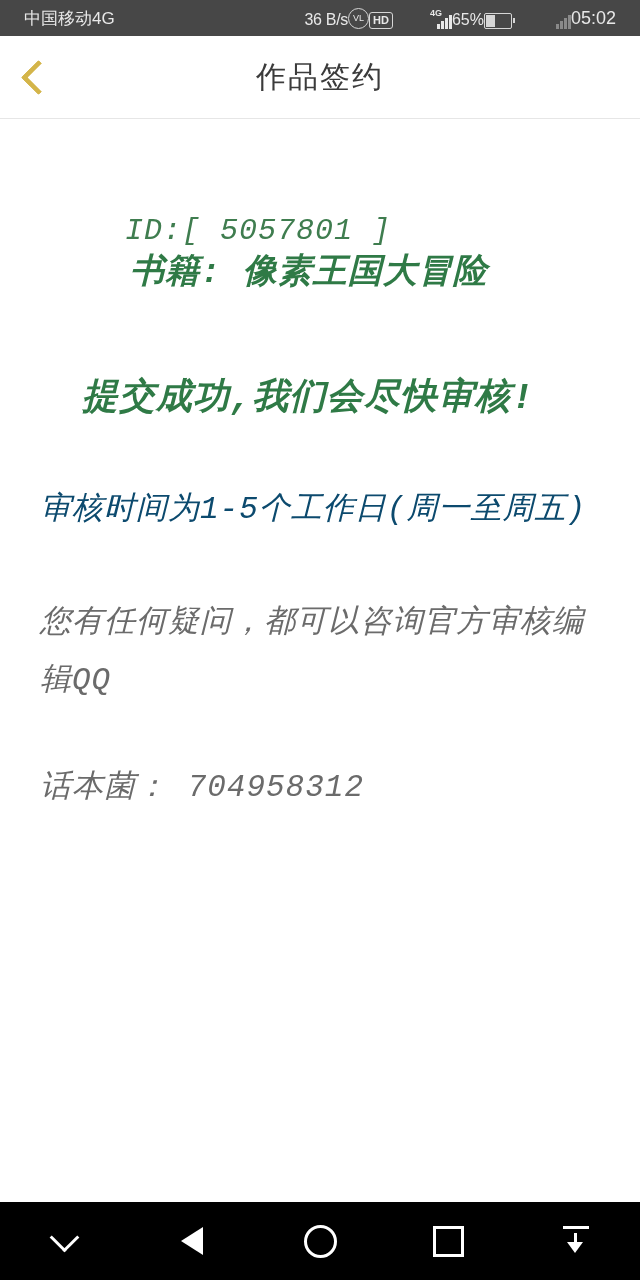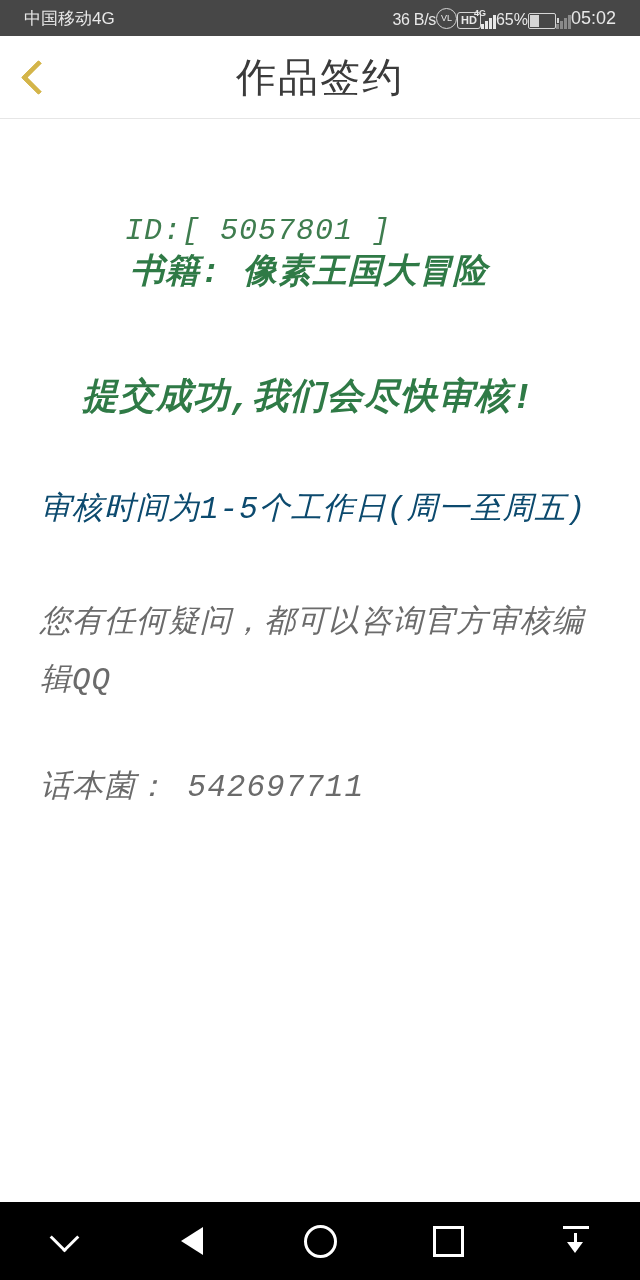--- a/index.html
+++ b/index.html
@@ -66,20 +66,21 @@
     display: inline-flex;
     align-items: center;
     color: #e8e8e8;
   }
   .sig-group {
     display: inline-flex;
     align-items: flex-end;
     gap: 1px;
     position: relative;
     height: 18px;
+    margin-left: 44px;
   }
   .sig-group .g4 {
     position: absolute;
     top: -3px;
     left: -7px;
     font-size: 9px;
     font-weight: bold;
   }
   .bar {
     width: 3px;
@@ -146,21 +147,21 @@
     border-bottom: 5px solid #d4b54a;
     transform: rotate(45deg);
     border-radius: 2px;
     margin-left: 6px;
   }
   .page-title {
     position: absolute;
     left: 0;
     right: 0;
     text-align: center;
-    font-size: 40px;
+    font-size: 30px;
     color: #3b3b3b;
     font-family: "Liberation Serif", serif;
     letter-spacing: 2px;
     pointer-events: none;
   }
 
   
   .content {
     padding: 0 40px;
     box-sizing: border-box;
@@ -319,21 +320,21 @@
   </div>
   <div class="page-title">作品签约</div>
 </div>
 
 <div class="content">
   <div class="line l-id">ID:[ 5057801 ]</div>
   <div class="line l-book">书籍: 像素王国大冒险</div>
   <div class="line l-ok">提交成功,我们会尽快审核!</div>
   <div class="line l-gray">审核时间为1-5个工作日(周一至周五)</div>
   <div class="line l-gray2">您有任何疑问，都可以咨询官方审核编辑QQ</div>
-  <div class="line l-gray3">话本菌： 542697711</div>
+  <div class="line l-gray3">话本菌： 704958312</div>
 </div>
 
 <div class="nav-bar">
   <div class="nav-btn">
     <span class="nav-chevdown"></span>
   </div>
   <div class="nav-btn">
     <span class="nav-tri"></span>
   </div>
   <div class="nav-btn">

